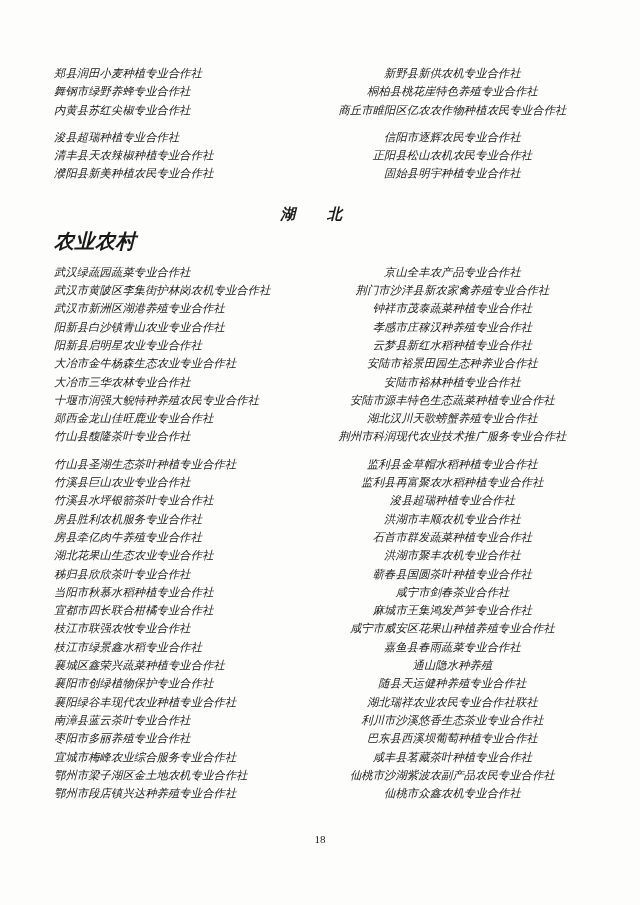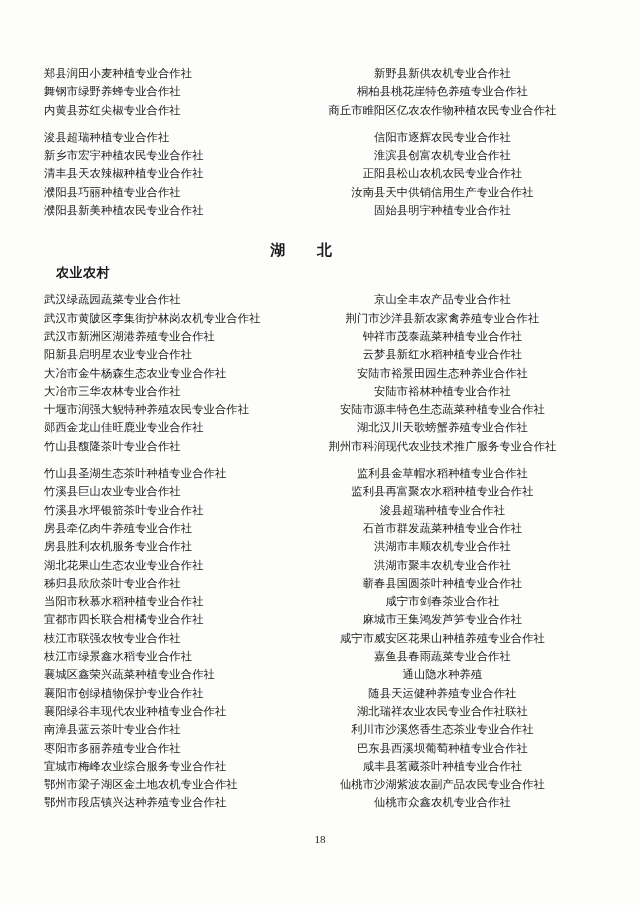--- a/index.html
+++ b/index.html
@@ -12,23 +12,24 @@
     width: 640px;
     height: 905px;
     background: #fdfdfc;
     font-family: "Liberation Serif", "DejaVu Serif", serif;
     color: #1a1a1a;
     box-sizing: border-box;
     overflow: hidden;
   }
   .content {
     position: absolute;
-    left: 44px;
+    left: 54px;
     top: 64px;
     width: 528px;
+    font-style: italic;
   }
   .coop-table {
     width: 100%;
     border-collapse: collapse;
     table-layout: fixed;
   }
   .coop-table td {
     vertical-align: top;
     padding: 0 0 0 0;
     font-size: 11.3px;
@@ -54,23 +55,23 @@
   }
   .province-heading {
     text-align: center;
     font-size: 15px;
     font-weight: bold;
     letter-spacing: 14px;
     margin: 13px 0 4px 0;
     font-family: "Liberation Serif", "DejaVu Serif", serif;
   }
   .section-heading {
-    font-size: 13px;
+    font-size: 20px;
     font-weight: bold;
-    margin: 0 0 8px 12px;
+    margin: 0 0 8px 0;
     letter-spacing: 0.5px;
   }
   .page-number {
     position: absolute;
     left: 0;
     right: 0;
     bottom: 60px;
     text-align: center;
     font-size: 11px;
     color: #222;
@@ -103,32 +104,24 @@
             </tr>
           </tbody>
         </table>
         <table class="coop-table group">
           <tbody>
             <tr>
               <td class="col-left">浚县超瑞种植专业合作社</td>
               <td class="col-right">信阳市逐辉农民专业合作社</td>
             </tr>
             <tr>
-              <td class="col-left">新乡市宏宇种植农民专业合作社</td>
-              <td class="col-right">淮滨县创富农机专业合作社</td>
-            </tr>
-            <tr>
               <td class="col-left">清丰县天农辣椒种植专业合作社</td>
               <td class="col-right">正阳县松山农机农民专业合作社</td>
             </tr>
             <tr>
-              <td class="col-left">濮阳县巧丽种植专业合作社</td>
-              <td class="col-right">汝南县天中供销信用生产专业合作社</td>
-            </tr>
-            <tr>
               <td class="col-left">濮阳县新美种植农民专业合作社</td>
               <td class="col-right">固始县明宇种植专业合作社</td>
             </tr>
             <tr class="gap-row">
               <td></td>
               <td></td>
             </tr>
           </tbody>
         </table>
         <div class="province-heading">湖 北</div>
@@ -141,20 +134,24 @@
             </tr>
             <tr>
               <td class="col-left">武汉市黄陂区李集街护林岗农机专业合作社</td>
               <td class="col-right">荆门市沙洋县新农家禽养殖专业合作社</td>
             </tr>
             <tr>
               <td class="col-left">武汉市新洲区湖港养殖专业合作社</td>
               <td class="col-right">钟祥市茂泰蔬菜种植专业合作社</td>
             </tr>
             <tr>
+              <td class="col-left">阳新县白沙镇青山农业专业合作社</td>
+              <td class="col-right">孝感市庄稼汉种养殖专业合作社</td>
+            </tr>
+            <tr>
               <td class="col-left">阳新县启明星农业专业合作社</td>
               <td class="col-right">云梦县新红水稻种植专业合作社</td>
             </tr>
             <tr>
               <td class="col-left">大冶市金牛杨森生态农业专业合作社</td>
               <td class="col-right">安陆市裕景田园生态种养业合作社</td>
             </tr>
             <tr>
               <td class="col-left">大冶市三华农林专业合作社</td>
               <td class="col-right">安陆市裕林种植专业合作社</td>
@@ -185,26 +182,26 @@
             </tr>
             <tr>
               <td class="col-left">竹溪县巨山农业专业合作社</td>
               <td class="col-right">监利县再富聚农水稻种植专业合作社</td>
             </tr>
             <tr>
               <td class="col-left">竹溪县水坪银箭茶叶专业合作社</td>
               <td class="col-right">浚县超瑞种植专业合作社</td>
             </tr>
             <tr>
+              <td class="col-left">房县胜利农机服务专业合作社</td>
+              <td class="col-right">洪湖市丰顺农机专业合作社</td>
+            </tr>
+            <tr>
               <td class="col-left">房县牵亿肉牛养殖专业合作社</td>
               <td class="col-right">石首市群发蔬菜种植专业合作社</td>
-            </tr>
-            <tr>
-              <td class="col-left">房县胜利农机服务专业合作社</td>
-              <td class="col-right">洪湖市丰顺农机专业合作社</td>
             </tr>
             <tr>
               <td class="col-left">湖北花果山生态农业专业合作社</td>
               <td class="col-right">洪湖市聚丰农机专业合作社</td>
             </tr>
             <tr>
               <td class="col-left">秭归县欣欣茶叶专业合作社</td>
               <td class="col-right">蕲春县国圆茶叶种植专业合作社</td>
             </tr>
             <tr>

